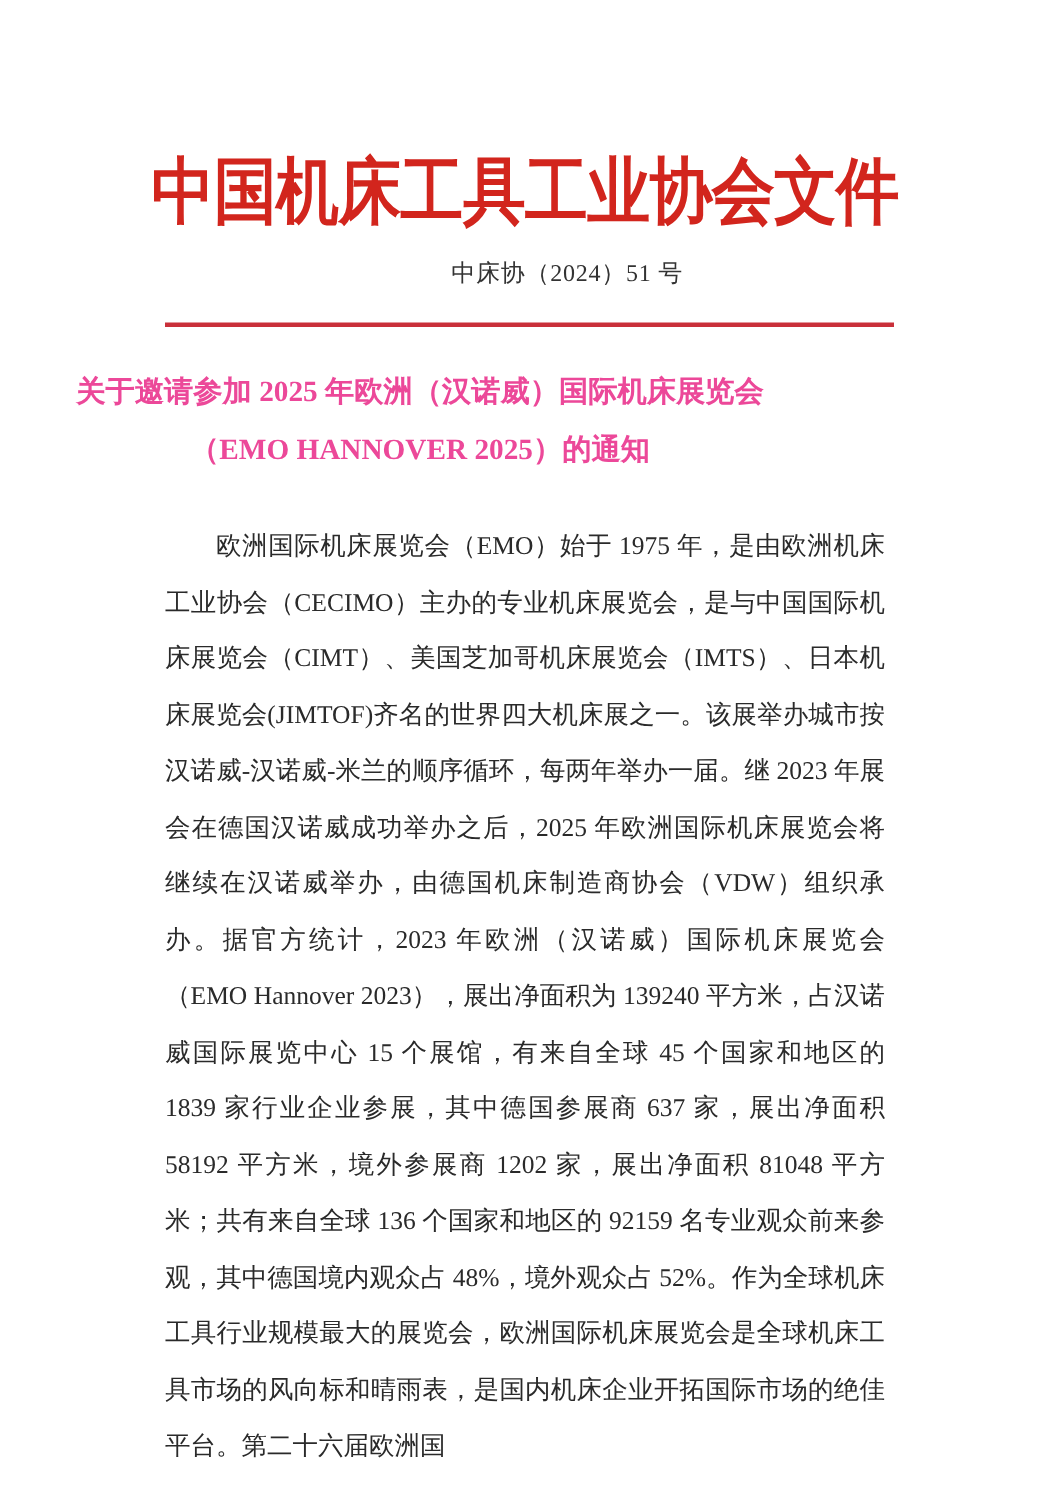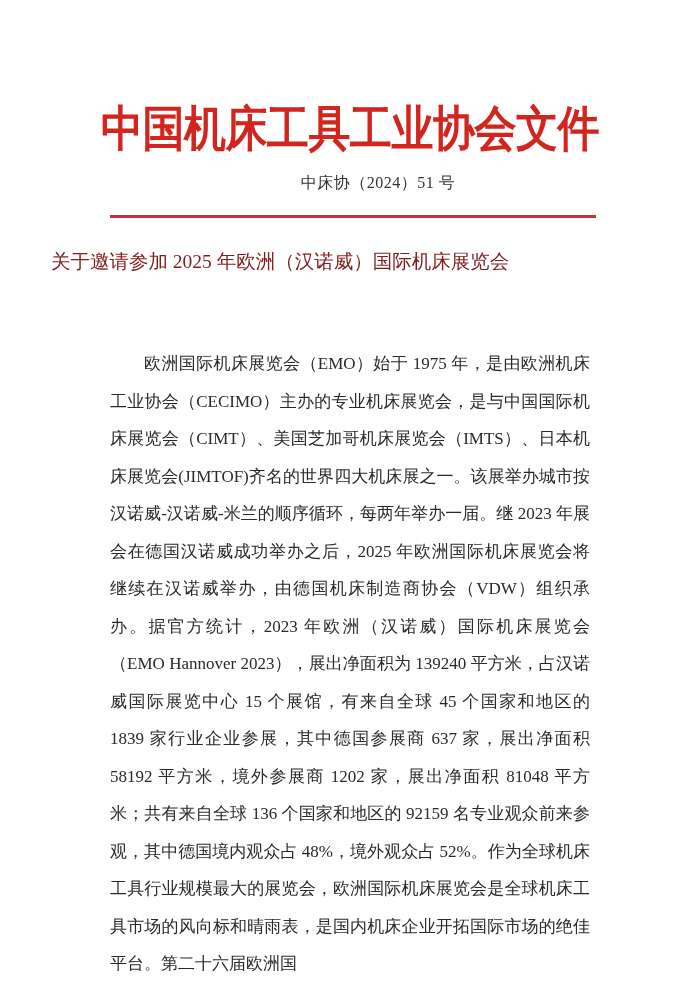--- a/index.html
+++ b/index.html
@@ -50,24 +50,24 @@
     width: 486px;
     height: 3px;
     background: var(--rule-red, #c9303a);
   }
   .subject {
     position: absolute;
     top: 243px;
     left: 0;
     width: 560px;
     text-align: center;
-    font-weight: normal;
+    font-weight: bold;
     font-size: 19.5px;
     line-height: 38.5px;
-    color: #7f1d1d;
+    color: #ec4899;
   }
   .body-block {
     position: absolute;
     top: 338px;
     left: 103px;
     width: 494px;
     font-size: 17px;
     line-height: 37.5px;
     text-align: justify;
     color: var(--body-text, #2a2a2a);
@@ -86,19 +86,20 @@
 <div class="page">
 
   <div class="header-title">中国机床工具工业协会文件</div>
 
   <div class="doc-number">中床协（2024）51 号</div>
 
   <div class="red-rule"></div>
 
   <div class="subject">
     <div>关于邀请参加 2025 年欧洲（汉诺威）国际机床展览会</div>
+    <div>（EMO HANNOVER 2025）的通知</div>
   </div>
 
   <div class="body-block">
     <p class="para">欧洲国际机床展览会（EMO）始于 1975 年，是由欧洲机床工业协会（CECIMO）主办的专业机床展览会，是与中国国际机床展览会（CIMT）、美国芝加哥机床展览会（IMTS）、日本机床展览会(JIMTOF)齐名的世界四大机床展之一。该展举办城市按汉诺威-汉诺威-米兰的顺序循环，每两年举办一届。继 2023 年展会在德国汉诺威成功举办之后，2025 年欧洲国际机床展览会将继续在汉诺威举办，由德国机床制造商协会（VDW）组织承办。据官方统计，2023 年欧洲（汉诺威）国际机床展览会（EMO Hannover 2023），展出净面积为 139240 平方米，占汉诺威国际展览中心 15 个展馆，有来自全球 45 个国家和地区的 1839 家行业企业参展，其中德国参展商 637 家，展出净面积 58192 平方米，境外参展商 1202 家，展出净面积 81048 平方米；共有来自全球 136 个国家和地区的 92159 名专业观众前来参观，其中德国境内观众占 48%，境外观众占 52%。作为全球机床工具行业规模最大的展览会，欧洲国际机床展览会是全球机床工具市场的风向标和晴雨表，是国内机床企业开拓国际市场的绝佳平台。第二十六届欧洲国</p>
   </div>
 
 </div>
 
 </body></html>

